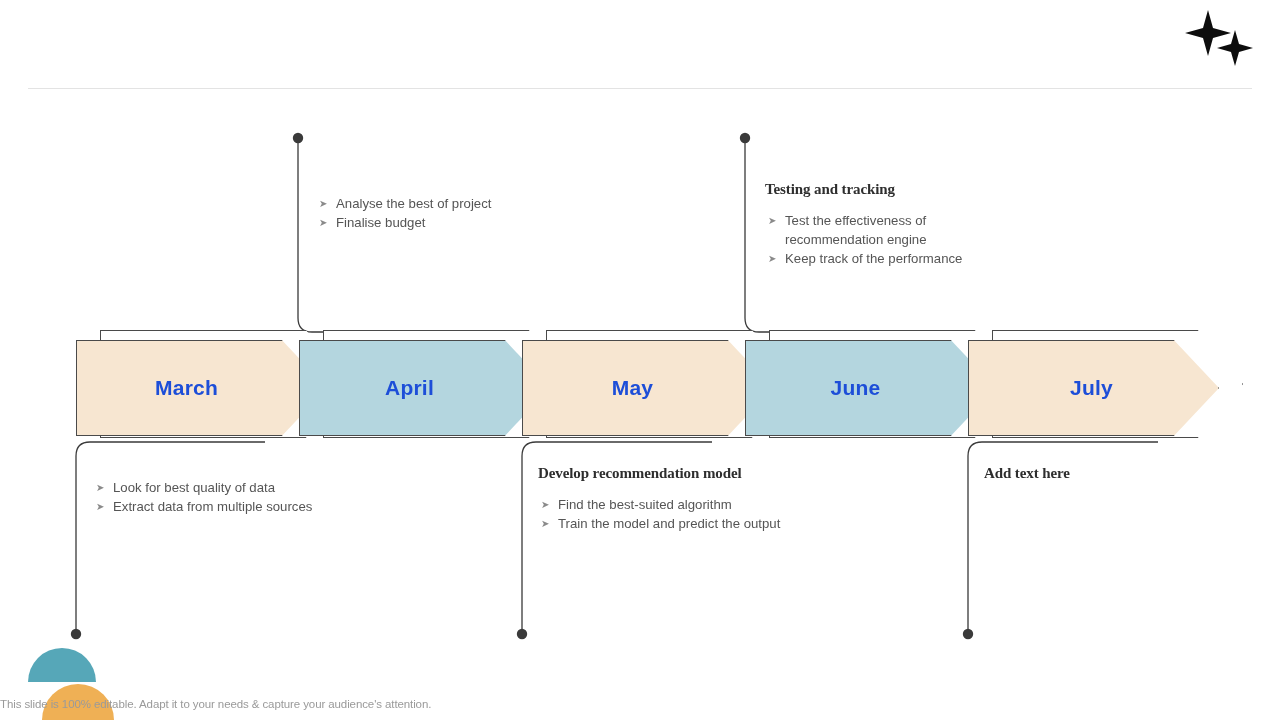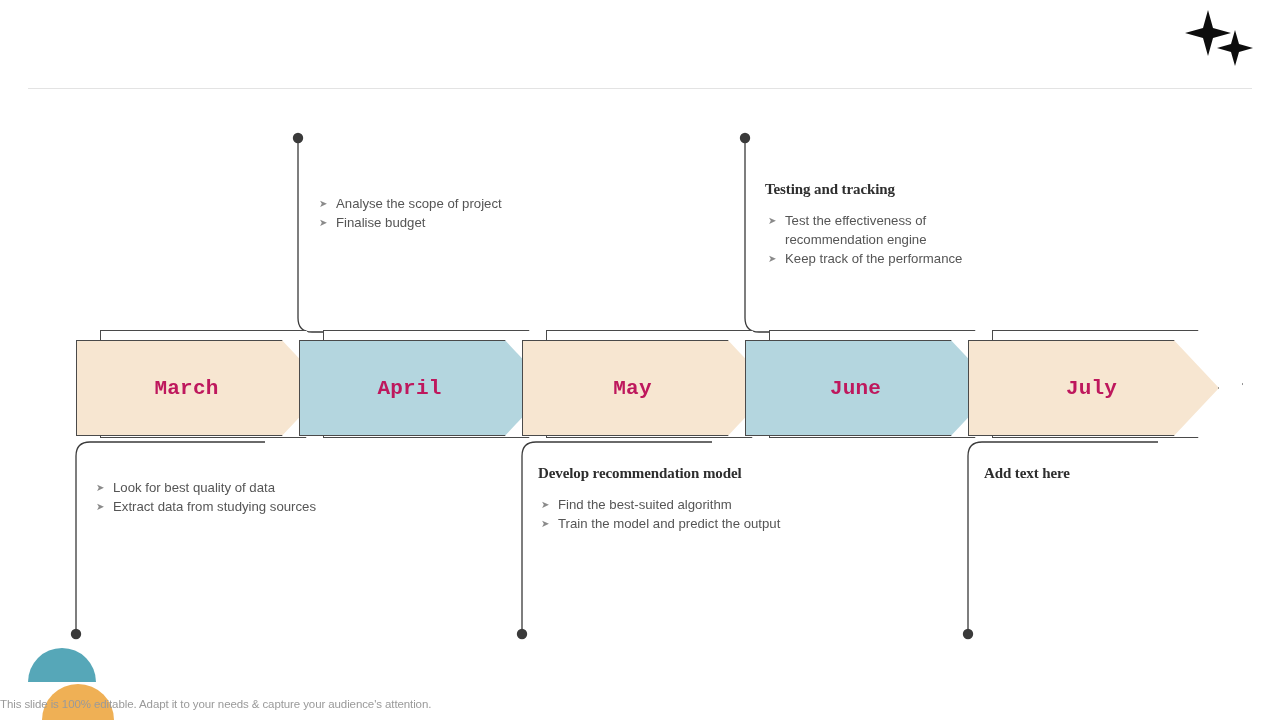--- a/index.html
+++ b/index.html
@@ -100,24 +100,24 @@
     height: 96px;
     border: 1.1px solid #4a4a4a;
     box-sizing: border-box;
     -webkit-clip-path: polygon(0 0, 82% 0, 100% 50%, 82% 100%, 0 100%);
     clip-path: polygon(0 0, 82% 0, 100% 50%, 82% 100%, 0 100%);
     display: flex;
     align-items: center;
     justify-content: center;
   }
   .chev-label {
-    font-family: Liberation Mono, monospace;
+    font-family: Liberation Sans, sans-serif;
     font-size: 21px;
     font-weight: 700;
-    color: #be185d;
+    color: #1d4ed8;
     margin-right: 30px;
     letter-spacing: 0.2px;
   }
 
   
   .callout { position: absolute; }
   .callout-title {
     font-family: "Liberation Serif", serif;
     font-size: 15px;
     font-weight: 700;
@@ -242,37 +242,37 @@
     <div class="chev-outline"></div>
     <div class="chev-fill" style="background:#F7E6D1;padding-left:26px;">
       <span class="chev-label">July</span>
     </div>
   </div>
 
 </div>
 
 <div class="callout" style="left:316px; top:181px; width:420px;">
   <ul class="callout-list">
-    <li><span class="bullet-chevron-icon">➤</span><span>Analyse the scope of project</span></li>
+    <li><span class="bullet-chevron-icon">➤</span><span>Analyse the best of project</span></li>
     <li><span class="bullet-chevron-icon">➤</span><span>Finalise budget</span></li>
   </ul>
 </div>
 
 <div class="callout" style="left:765px; top:181px; width:250px;">
   <div class="callout-title">Testing and tracking</div>
   <ul class="callout-list">
     <li><span class="bullet-chevron-icon">➤</span><span>Test the effectiveness of recommendation engine</span></li>
     <li><span class="bullet-chevron-icon">➤</span><span>Keep track of the performance</span></li>
   </ul>
 </div>
 
 <div class="callout" style="left:93px; top:465px; width:230px;">
   <ul class="callout-list">
     <li><span class="bullet-chevron-icon">➤</span><span>Look for best quality of data</span></li>
-    <li><span class="bullet-chevron-icon">➤</span><span>Extract data from studying sources</span></li>
+    <li><span class="bullet-chevron-icon">➤</span><span>Extract data from multiple sources</span></li>
   </ul>
 </div>
 
 <div class="callout" style="left:538px; top:465px; width:250px;">
   <div class="callout-title">Develop recommendation model</div>
   <ul class="callout-list">
     <li><span class="bullet-chevron-icon">➤</span><span>Find the best-suited algorithm</span></li>
     <li><span class="bullet-chevron-icon">➤</span><span>Train the model and predict the output</span></li>
   </ul>
 </div>

